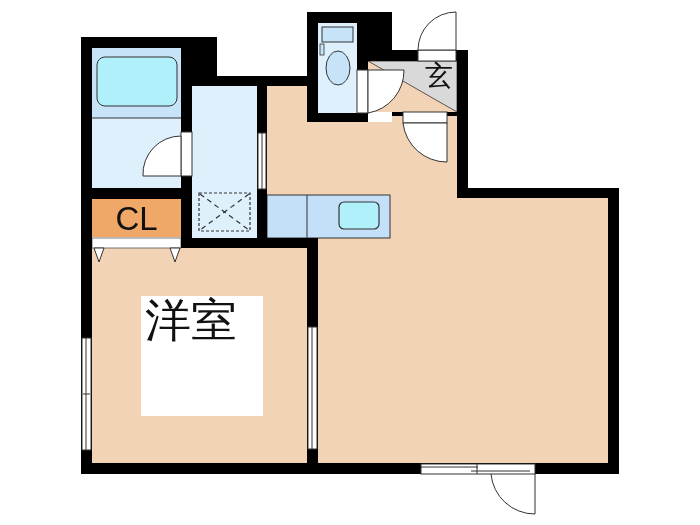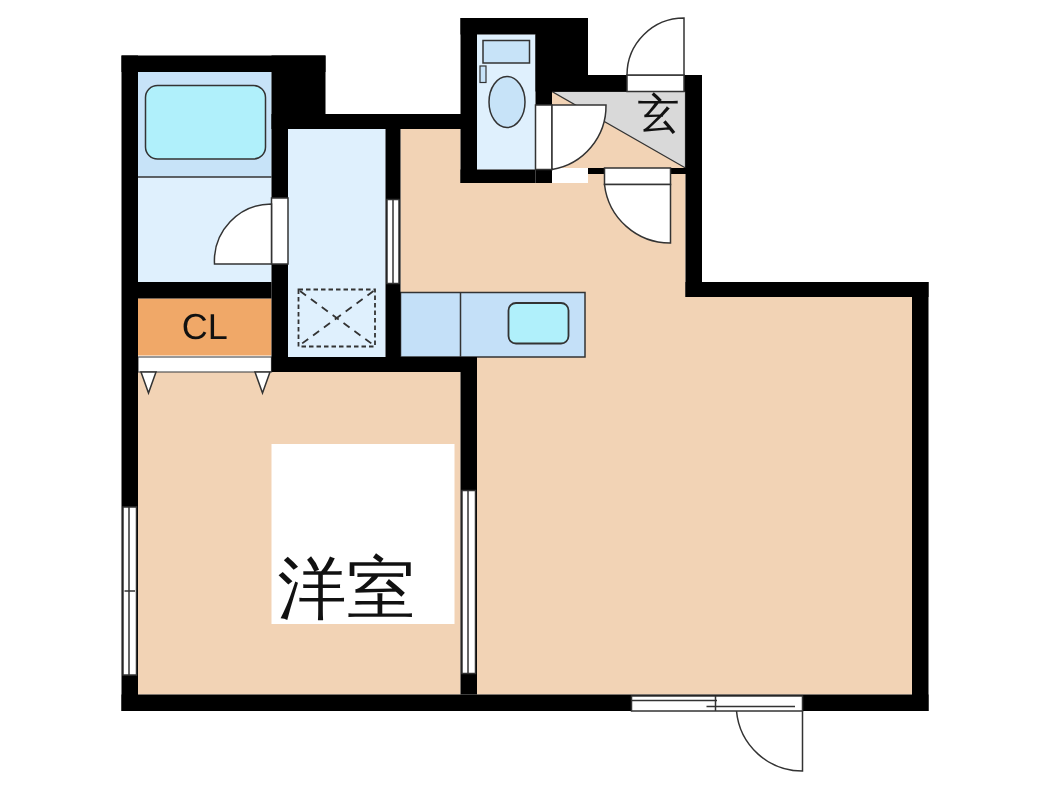--- a/index.html
+++ b/index.html
@@ -1,22 +1,22 @@
 <!DOCTYPE html>
 <html><head>
 <meta charset="utf-8">
 <style>
   html,body{margin:0;padding:0;background:#ffffff;}
   body{width:700px;height:525px;position:relative;overflow:hidden;font-family:"Liberation Sans","DejaVu Sans",sans-serif;}
   #plan{position:absolute;left:0;top:0;width:700px;height:525px;}
-  .lbl{position:absolute;background:#ffffff;color:#111;display:flex;flex-direction:column;justify-content:flex-end;line-height:1.05;margin-left:40px;}
+  .lbl{position:absolute;background:#ffffff;color:#111;display:flex;flex-direction:column;justify-content:space-between;line-height:1.05;}
   .lbl span{display:block;}
   #room-yoshitsu-label{left:141px;top:296px;width:122px;height:120px;font-size:46px;padding-left:4px;box-sizing:border-box;}
   #room-dk-label{left:386px;top:289px;width:150px;height:119px;font-size:46px;padding-left:4px;box-sizing:border-box;}
-  #cl-label{position:absolute;left:92px;top:200px;width:89px;height:37px;font-size:24px;display:flex;align-items:center;justify-content:center;color:#111;}
+  #cl-label{position:absolute;left:92px;top:200px;width:89px;height:37px;font-size:33px;display:flex;align-items:center;justify-content:center;color:#111;}
   #genkan-label{position:absolute;left:422px;top:58px;width:34px;height:36px;font-size:28px;display:flex;align-items:center;justify-content:center;color:#111;font-family:"DejaVu Sans",sans-serif;}
 </style>
 </head>
 <body>
 
 <div id="plan">
 <svg width="700" height="525" viewBox="0 0 700 525" xmlns="http://www.w3.org/2000/svg">
 
   <g>
 

